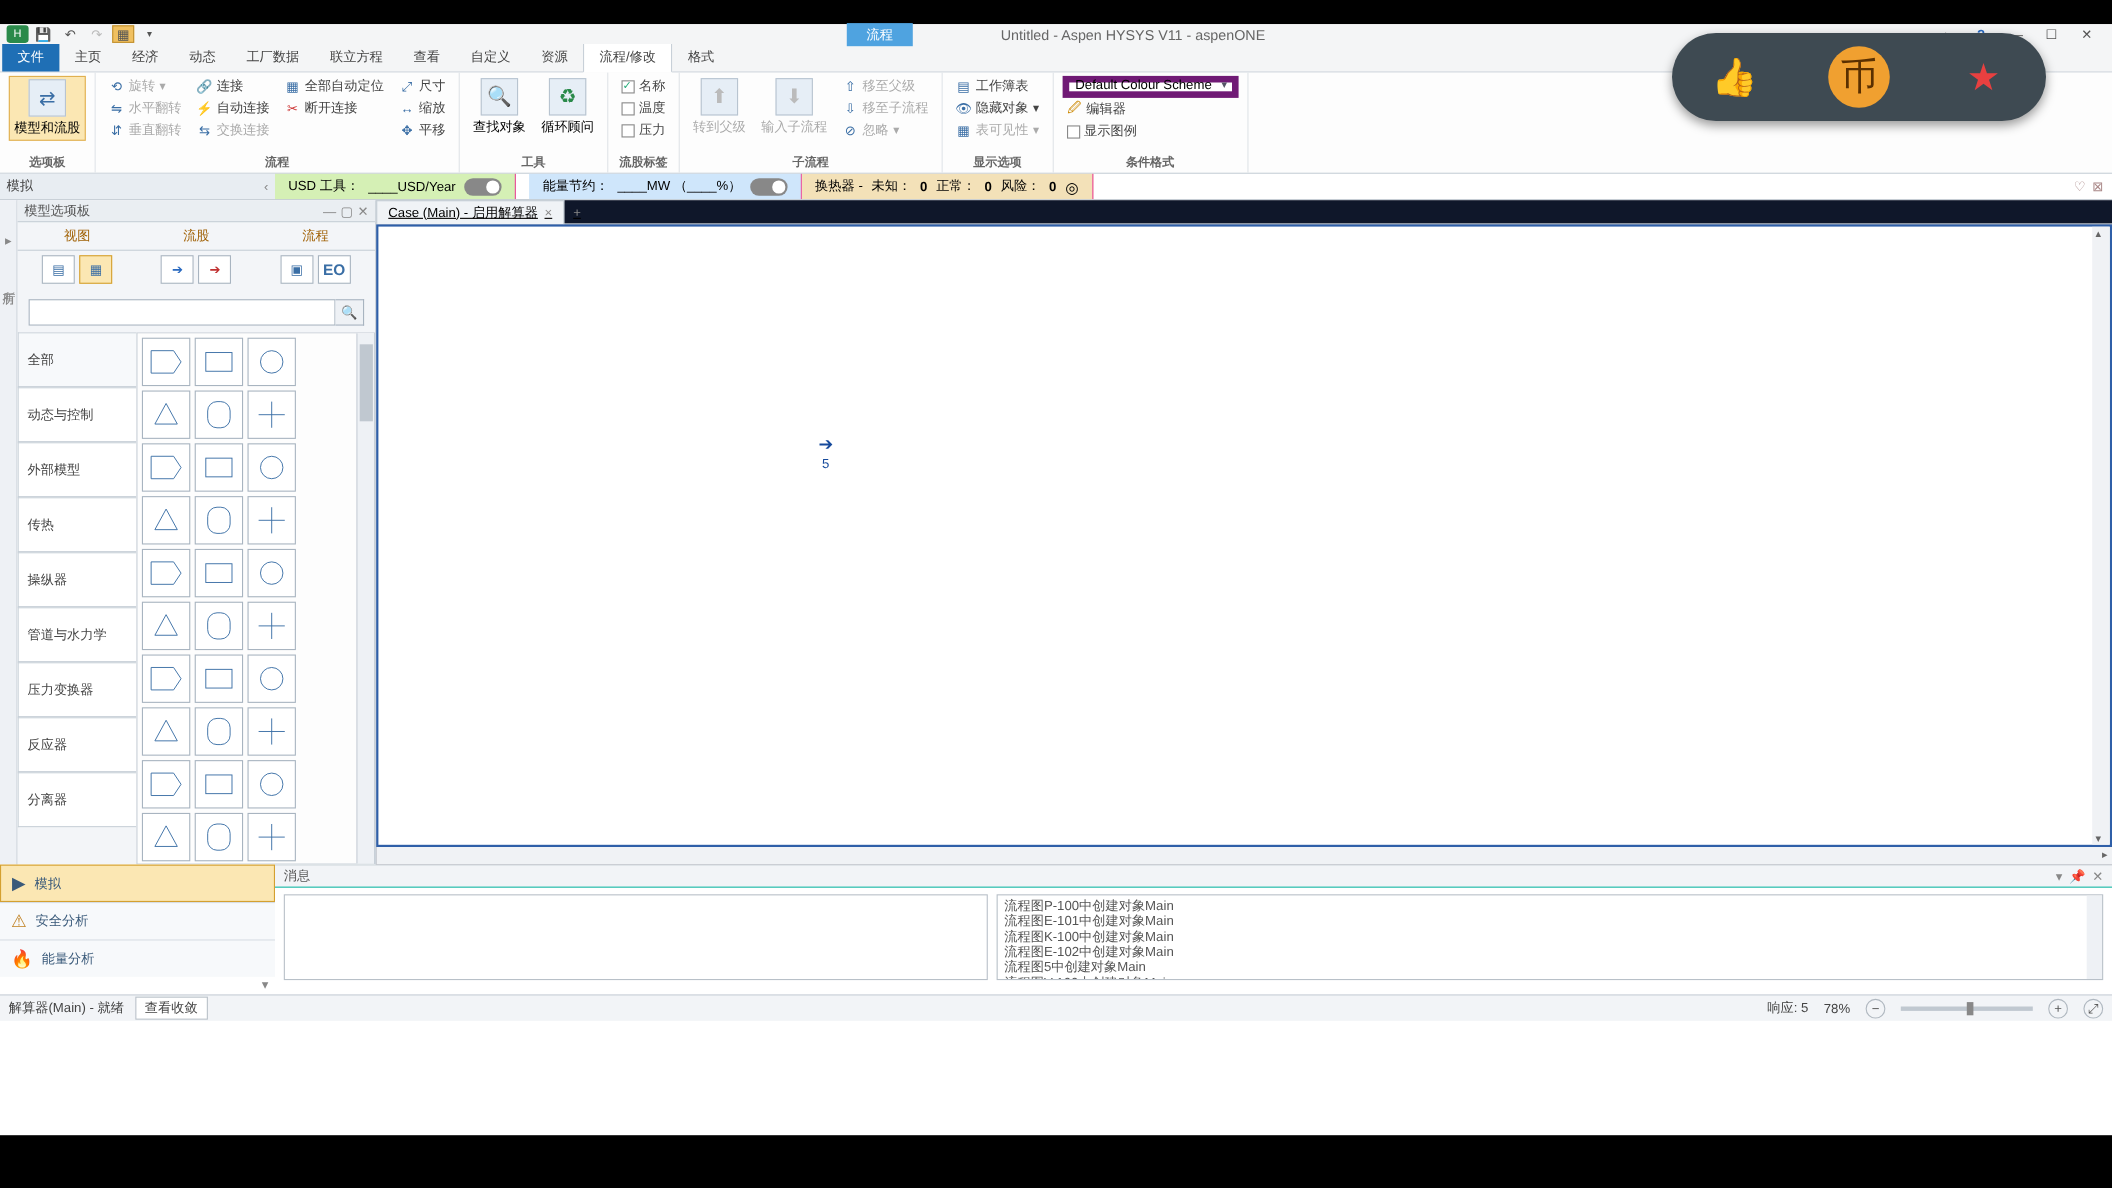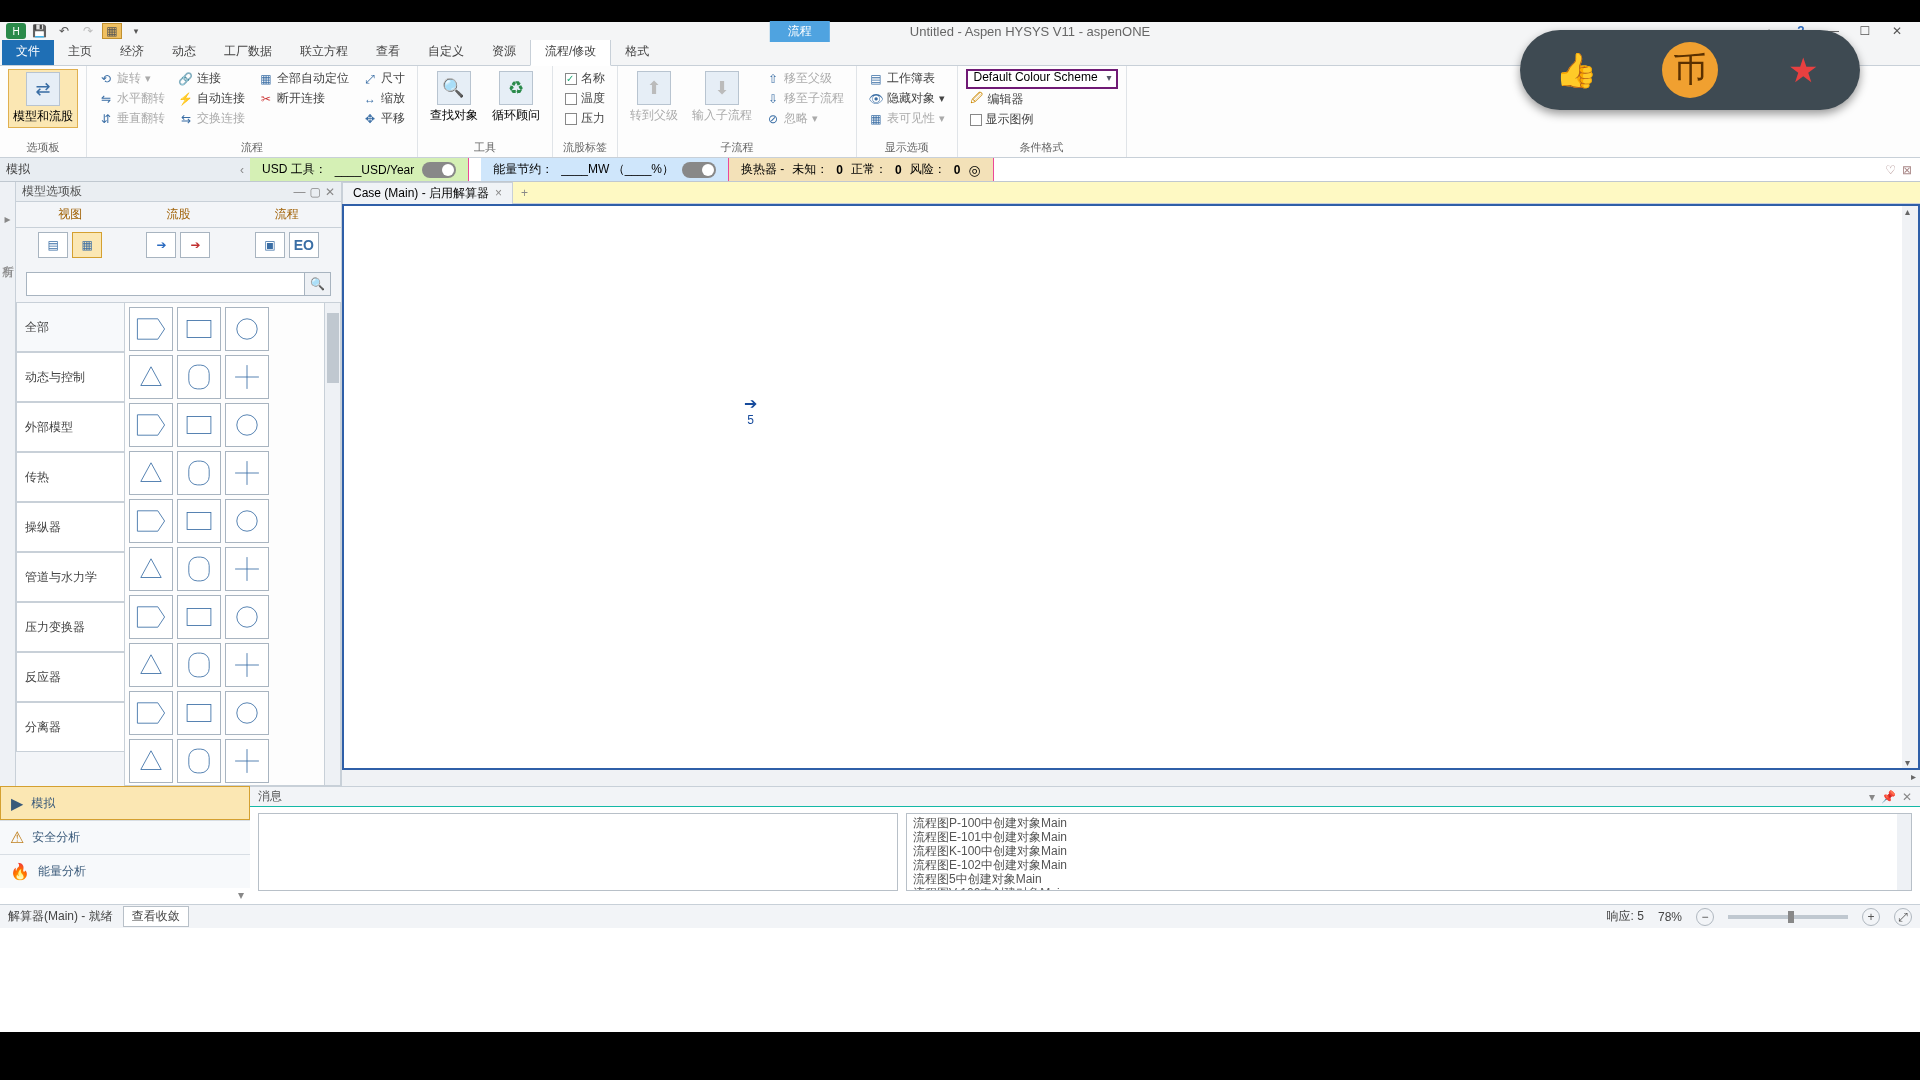--- a/index.html
+++ b/index.html
@@ -19,31 +19,31 @@
 
 .ribbon-tabs { height:26px; background:#f4f5f6; display:flex; align-items:flex-end; border-bottom:1px solid #c8d0d8; }
 .file-tab { background:#1f6fb5; color:#fff; padding:5px 14px; margin-left:2px; cursor:pointer; }
 .rtab { padding:5px 14px; color:#444; cursor:pointer; }
 .rtab.active { background:#fff; border:1px solid #c8d0d8; border-bottom:1px solid #fff; margin-bottom:-1px; }
 
 
 .ribbon { height:92px; background:#fdfdfd; border-bottom:1px solid #c8d0d8; display:flex; }
 .rgroup { border-right:1px solid #e0e4e8; padding:3px 8px 0 8px; display:flex; flex-direction:column; }
 .rgroup-body { flex:1; display:flex; gap:6px; align-items:flex-start; }
-.rgroup-label { text-align:center; color:#666; font-size:11px; padding:2px 0; }
+.rgroup-label { text-align:center; color:#666; font-size:11px; padding:2px 0;font-weight:bold; }
 .big-btn { display:flex; flex-direction:column; align-items:center; gap:2px; padding:2px 4px; cursor:pointer; }
 .big-btn.active { background:#fbe7b3; border:1px solid #e0b050; }
 .big-ico { width:34px; height:34px; background:#e6eef6; border:1px solid #b8c4d0; display:flex; align-items:center; justify-content:center; font-size:18px; color:#3a6ea5; }
 .small-stack { display:flex; flex-direction:column; gap:1px; }
 .small-btn { display:flex; align-items:center; gap:4px; padding:1px 4px; cursor:pointer; color:#444; font-size:11px; }
 .small-btn .si { width:14px; height:14px; display:inline-flex; align-items:center; justify-content:center; color:#3a6ea5; }
 .small-btn.dim { color:#aaa; }
 .chk { width:12px; height:12px; border:1px solid #888; display:inline-block; background:#fff; }
 .chk.on::after { content:"✓"; font-size:10px; color:#2a7; display:block; line-height:10px; }
-.combo { border:2px solid #701a75; background:#fff; height:20px; padding:0 18px 4px 6px; display:flex; align-items:center; position:relative; min-width:150px; }
+.combo { border:6px solid #701a75; background:#fff; height:20px; padding:0 18px 4px 6px; display:flex; align-items:center; position:relative; min-width:150px; }
 .combo::after { content:"▾"; position:absolute; right:4px; color:#556; font-size:10px; }
 
 
 .summary-row { height:24px; display:flex; align-items:stretch; border-bottom:1px solid #c0c8d0; }
 .sim-header { width:250px; background:#e8edf2; display:flex; align-items:center; padding:0 6px; color:#444; }
 .sim-header .collapse { margin-left:auto; color:#888; }
 .status-pill { display:flex; align-items:center; padding:0 12px; gap:8px; border-right:1px solid #ec4899; }
 .pill-green { background:#d5f0b5; }
 .pill-blue  { background:#cfe6fb;margin-left:12px; }
 .pill-tan   { background:#f3e1b8; }
@@ -74,21 +74,21 @@
 .cat { height:50px; border:1px solid #c8d0d8; border-right:none; background:#fff; display:flex; align-items:center; padding:0 8px; color:#444; cursor:pointer; }
 .cat.active { background:#f7f9fb; font-weight:500; }
 .opgrid-wrap { flex:1; border:1px solid #c8d0d8; background:#fdfdfd; display:flex; }
 .opgrid { flex:1; padding:4px; display:grid; grid-template-columns:repeat(3,44px); grid-auto-rows:44px; gap:4px; justify-content:start; align-content:start; overflow:hidden; }
 .op { border:1px solid #a8b4c0; background:#fff; display:flex; align-items:center; justify-content:center; font-size:9px; color:#3a6ea5; cursor:pointer; overflow:hidden; }
 .op svg { width:34px; height:34px; }
 .op-scroll { width:16px; background:#eef1f5; border-left:1px solid #c8d0d8; position:relative; }
 .op-scroll .thumb { position:absolute; top:10px; left:2px; width:12px; height:70px; background:#c0c8d0; }
 
 
-.canvas-area { flex:1; display:flex; flex-direction:column; background:#fef9c3; }
+.canvas-area { flex:1; display:flex; flex-direction:column; background:#0f172a;text-decoration:underline; }
 .doc-tabs { height:22px; display:flex; align-items:center; border-bottom:1px solid #c8d0d8; }
 .doc-tab { padding:2px 10px; background:#f0f3f6; border:1px solid #c8d0d8; border-bottom:none; display:flex; align-items:center; gap:6px; }
 .doc-tab .x { color:#888; cursor:pointer; }
 .add-tab { padding:2px 8px; color:#888; cursor:pointer; }
 .canvas { flex:1; position:relative; border:2px solid #2f5fa8; background:#fff; overflow:hidden; }
 .canvas-obj { position:absolute; color:#164a9c; font-size:13px; }
 .canvas .arrow { color:#164a9c; font-size:16px; }
 .vscroll { position:absolute; right:0; top:0; width:16px; height:100%; background:#f0f2f5; }
 .vscroll::before { content:"▴"; position:absolute; top:0; left:3px; font-size:10px; color:#666; }
 .vscroll::after  { content:"▾"; position:absolute; bottom:0; left:3px; font-size:10px; color:#666; }

